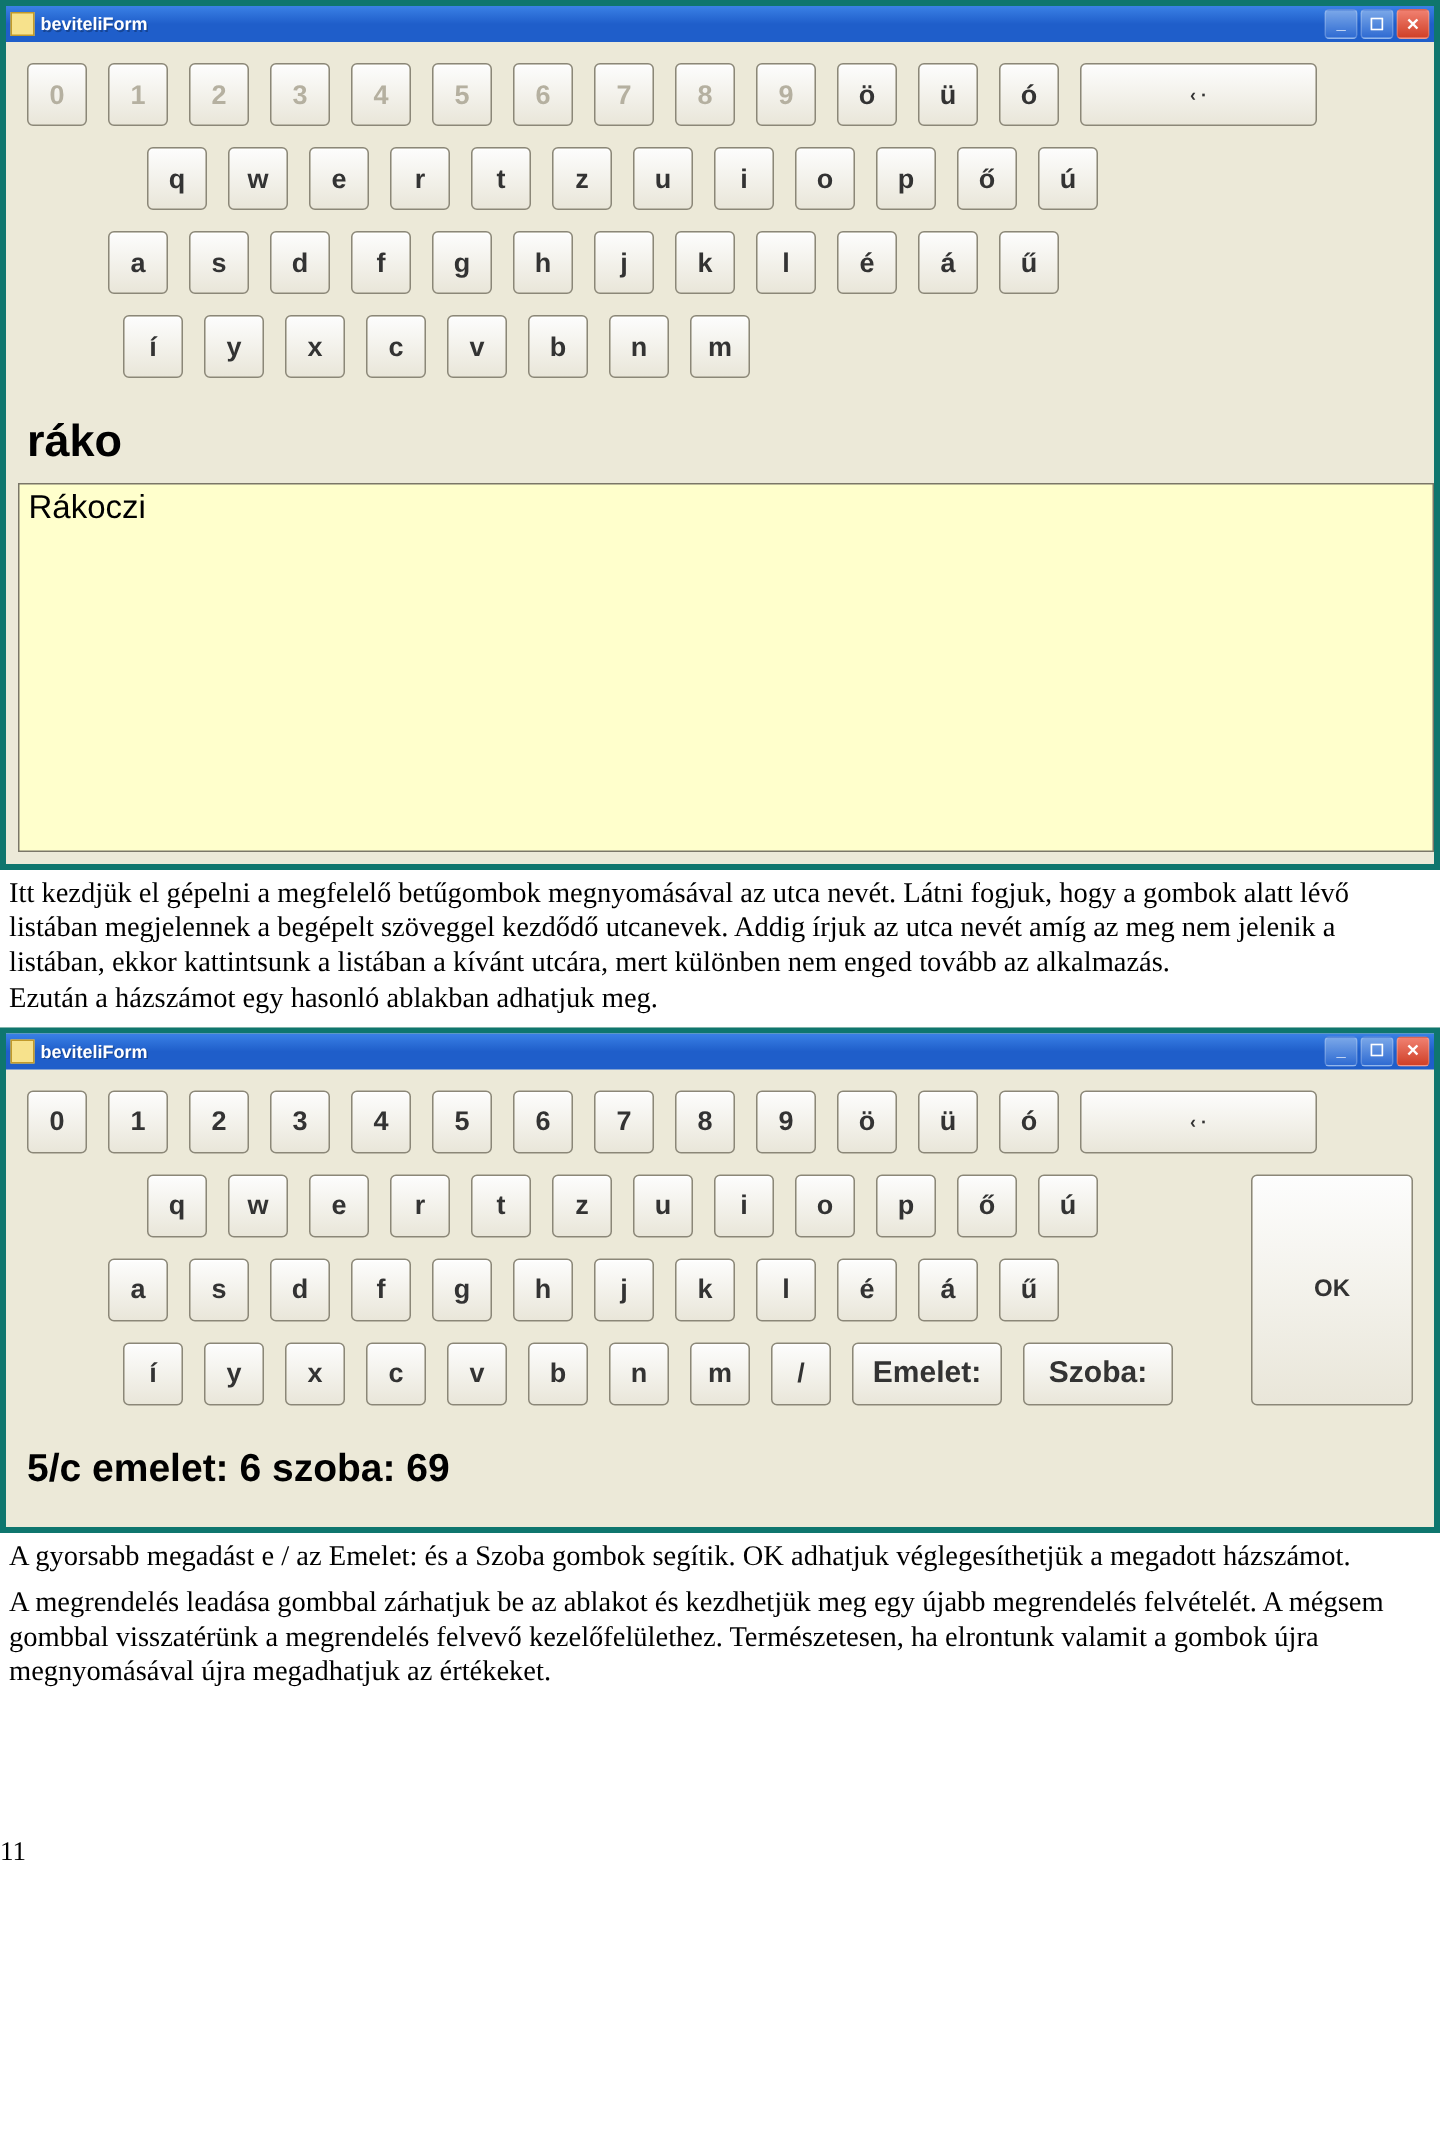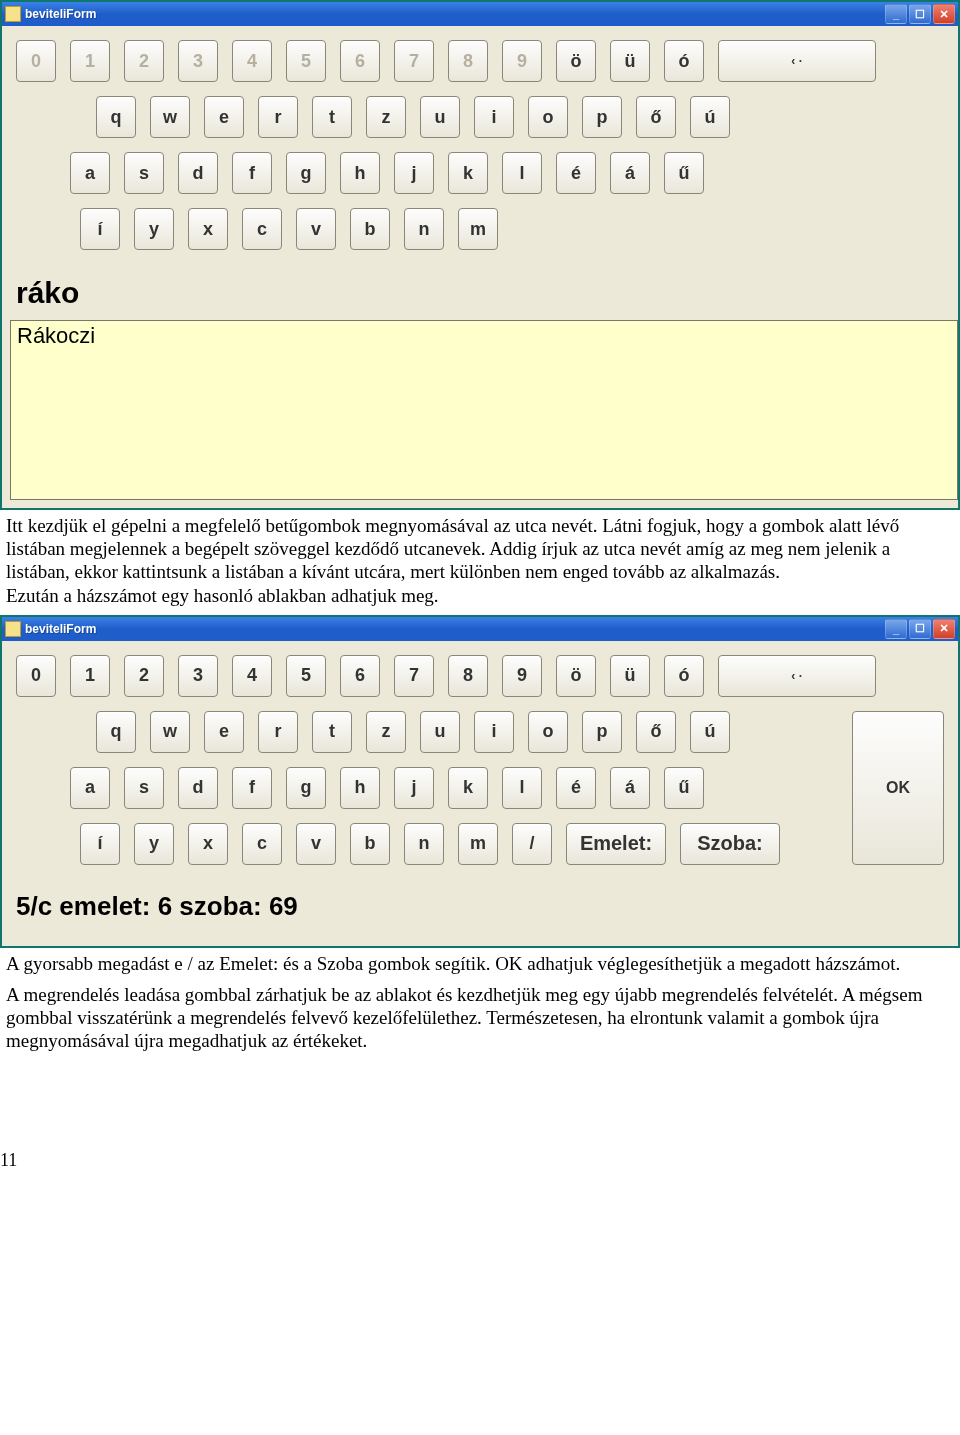--- a/index.html
+++ b/index.html
@@ -4,21 +4,21 @@
 <style>
   * { box-sizing: border-box; margin: 0; padding: 0; }
   body {
     background: #fff;
     font-family: Arial, sans-serif;
     width: 960px;
     margin: 0 auto;
     color: #000;
   }
   .window {
-    border: 2px solid #0f766e;
+    border: 4px solid #0f766e;
     background: #ece9d8;
   }
   .titlebar {
     background: linear-gradient(#3a81e6, #1f5eca 50%, #1f5eca 100%);
     height: 24px;
     display: flex;
     align-items: center;
     padding: 0 3px;
     gap: 4px;
   }
@@ -64,31 +64,31 @@
     font-size: 18px;
     color: #333;
     display: flex; align-items: center; justify-content: center;
     height: 42px;
     width: 40px;
     box-shadow: 0 1px 0 #fff inset;
   }
   .key.gray { color: #b5b0a0; }
   .key.wide { width: 100px; font-size: 20px; }
   .key.back { width: 158px; font-size: 12px; }
-  .key.tall { height: auto; width: 92px; font-size: 16px; }
+  .key.tall { height: auto; width: 108px; font-size: 16px; }
   .input-label {
     font-size: 30px;
     font-weight: bold;
     padding: 4px 14px 10px 14px;
   }
   .listbox {
     margin: 0 0 8px 8px;
     background: #ffffcc;
     border: 1px solid #7a7668;
-    height: 180px;
+    height: 246px;
     overflow: hidden;
   }
   .listitem {
     font-size: 22px;
     padding: 2px 6px;
   }
   .doc-text {
     font-family: "Times New Roman", serif;
     font-size: 19px;
     line-height: 1.22;

